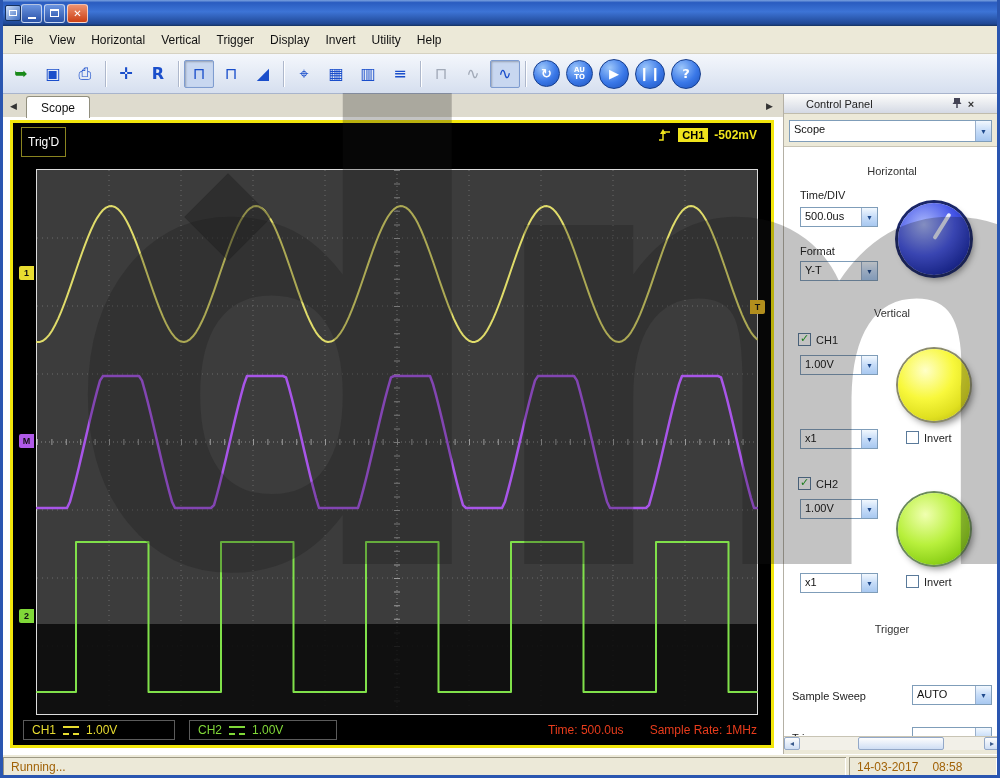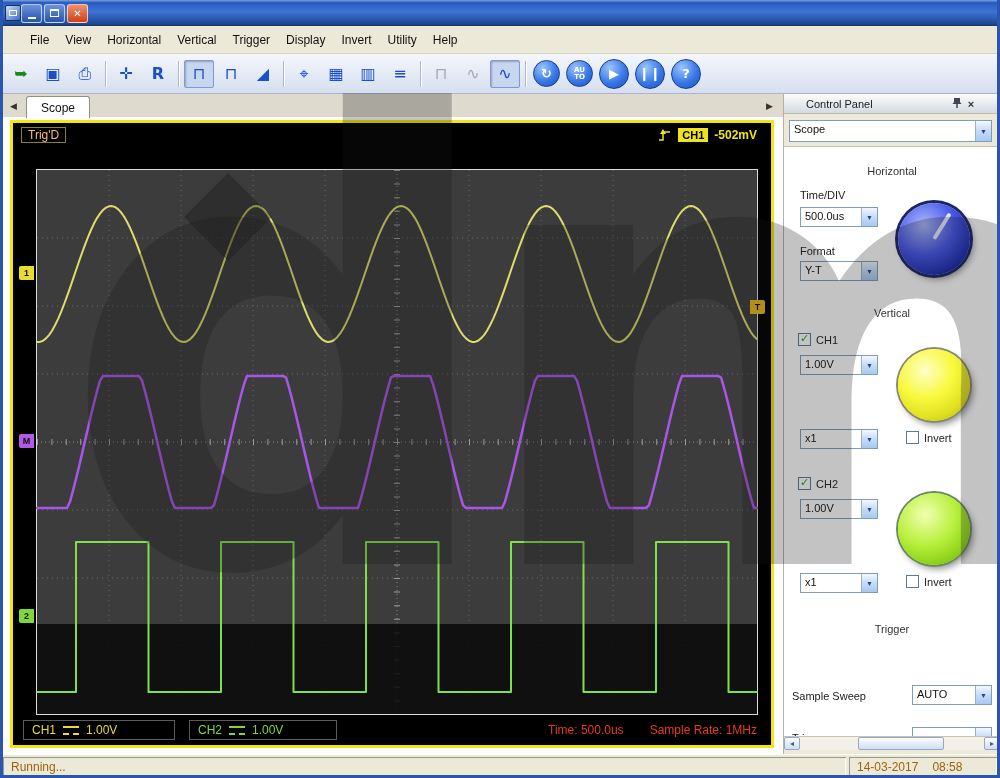--- a/index.html
+++ b/index.html
@@ -14,21 +14,21 @@
   .app-icon i{display:block;width:8px;height:6px;border:1px solid #fff;}
   .title{color:#fff;font-weight:bold;font-size:12px;text-shadow:1px 1px 1px #10305e;margin-left:6px;flex:1;}
   .winbtns{display:flex;gap:2px;}
   .wb{width:21px;height:19px;border-radius:3px;border:1px solid rgba(255,255,255,.65);display:flex;align-items:center;justify-content:center;color:#fff;font-size:10px;font-weight:bold;}
   .wb.min,.wb.max{background:linear-gradient(180deg,#6a94e0,#2a52a8);}
   .wb.close{background:linear-gradient(180deg,#ee9270,#cc4014);}
   .wb.min i{display:block;width:8px;height:2px;background:#fff;margin-top:9px;}
   .wb.max i{display:block;width:9px;height:8px;border:1px solid #fff;border-top-width:2px;}
 
   
-  .menubar{height:28px;background:#ece9d8;display:flex;align-items:center;padding:0 22px;border-bottom:1px solid #d6d2c2;}
+  .menubar{height:28px;background:#ece9d8;display:flex;align-items:center;padding:0 6px;border-bottom:1px solid #d6d2c2;}
   .menu-item{padding:3px 8px;font-size:12px;color:#111;}
   .toolbar{height:40px;background:linear-gradient(180deg,#f4f7fc,#d6dfef);display:flex;align-items:center;padding:0 5px;border-bottom:1px solid #a8b4cc;}
   .tbtn{width:30px;height:28px;margin:0 1px;display:flex;align-items:center;justify-content:center;border:1px solid transparent;border-radius:2px;}
   .tbtn .glyph{font-size:16px;color:#1a4ecb;font-family:"DejaVu Sans",sans-serif;}
   .tbtn.pressed{background:#c8d7f0;border-color:#7e9cd0;box-shadow:inset 1px 1px 2px rgba(0,0,0,.25);}
   .tbtn.disabled .glyph{color:#a2aab8;}
   .tbtn.round{width:27px;height:27px;border-radius:50%;background:radial-gradient(circle at 35% 28%,#9cc6fa,#3a78e8 55%,#1c50b8);border:1px solid #163e8e;margin:0 3px;}
   .tbtn.round .glyph{color:#fff;font-size:13px;font-weight:bold;}
   .tbtn.big{width:30px;height:30px;}
   .tbtn.smalltext .glyph{font-size:7px;line-height:7px;width:15px;text-align:center;white-space:normal;word-break:break-all;font-weight:bold;}
@@ -39,21 +39,21 @@
   .leftarea{width:783px;position:relative;background:#fff;}
   .tabstrip{height:24px;background:#dedbce;position:relative;border-bottom:1px solid #fff;}
   .tab{position:absolute;left:26px;top:2px;height:22px;width:64px;background:#fff;border:1px solid #918f7e;border-bottom:none;border-radius:3px 3px 0 0;display:flex;align-items:center;justify-content:center;font-size:12px;color:#111;}
   .tab-scroll{position:absolute;top:7px;font-size:9px;color:#333;line-height:10px;}
   .tab-scroll.l{left:10px;}.tab-scroll.r{right:10px;}
   .content{position:absolute;top:24px;left:0;right:0;bottom:0;background:#fff;}
 
   
   .scope-frame{position:absolute;left:10px;top:2px;width:764px;height:628px;background:#000;border:3px solid #f2e60c;}
   .trig-row{position:absolute;top:2px;left:0;right:0;height:24px;}
-  .trigd{position:absolute;left:8px;top:2px;color:#fdba74;font-size:12px;border:1px solid #8a8420;padding:0 6px;}
+  .trigd{position:absolute;left:8px;top:2px;color:#ffffff;font-size:12px;border:1px solid #8a8420;padding:7px 6px;}
   .trig-right{position:absolute;right:14px;top:3px;display:flex;align-items:center;gap:6px;}
   .ch1badge{background:#f0e41c;color:#000;font-size:11px;font-weight:bold;padding:1px 4px;}
   .lvl{color:#f0e41c;font-size:12px;font-weight:bold;}
   #graticule{position:absolute;left:23px;top:46px;}
   .marker{position:absolute;width:15px;height:14px;font-size:9px;font-weight:bold;color:#111;display:flex;align-items:center;justify-content:center;border-radius:2px 0 0 2px;z-index:5;}
   .marker.m-ch1{left:6px;top:143px;background:#e8dc30;}
   .marker.m-math{left:6px;top:311px;background:#b05ae8;}
   .marker.m-ch2{left:6px;top:486px;background:#80d838;}
   .marker.m-trig{left:auto;right:6px;top:177px;background:#e8b820;border-radius:0 2px 2px 0;}
   .scope-bottom{position:absolute;left:0;right:0;bottom:4px;height:22px;display:flex;align-items:center;font-size:12px;}

